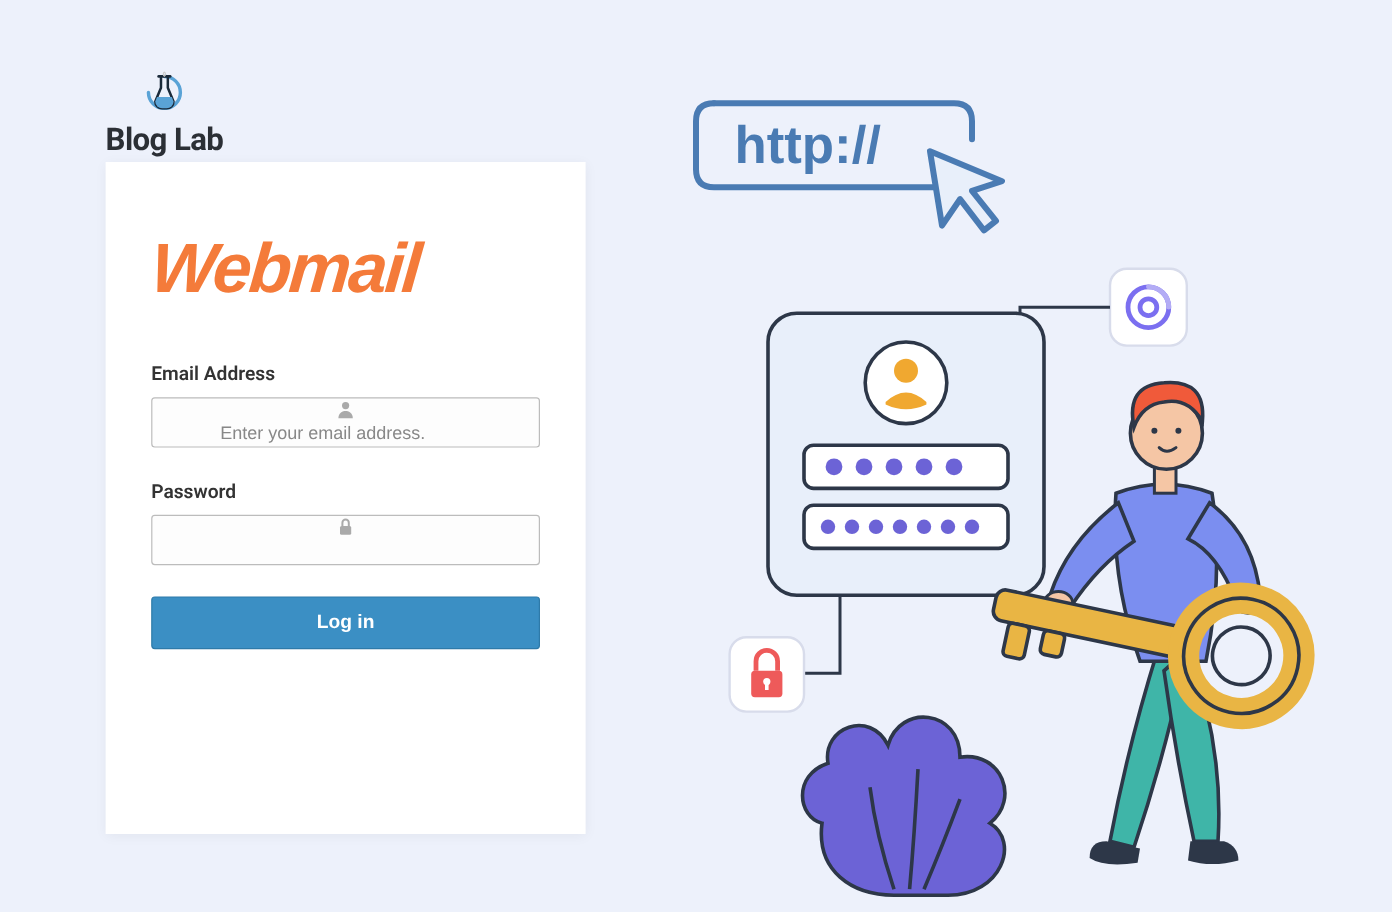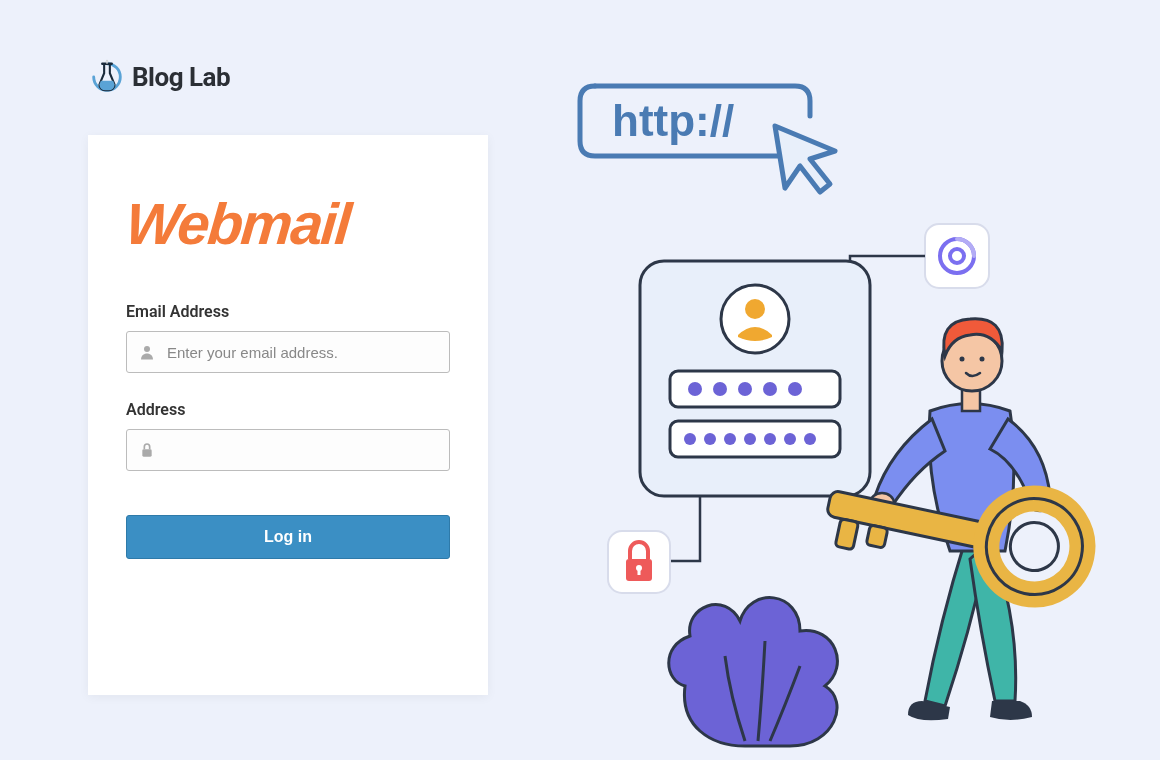--- a/index.html
+++ b/index.html
@@ -13,20 +13,21 @@
   }
 
   
   .blog-lab-logo {
     position: absolute;
     top: 58px;
     left: 88px;
     display: flex;
     align-items: center;
     gap: 6px;
+    flex-direction: column;
   }
   .blog-lab-icon {
     width: 38px;
     height: 38px;
   }
   .blog-lab-text {
     font-size: 26px;
     font-weight: 700;
     color: #2b2f35;
     letter-spacing: -0.5px;
@@ -66,20 +67,21 @@
     margin-bottom: 10px;
     margin-top: 27px;
   }
   .input-wrap {
     display: flex;
     align-items: center;
     border: 1px solid #bcbcbc;
     border-radius: 3px;
     height: 42px;
     background: #fdfdfd;
+    flex-direction: column;
   }
   .input-icon {
     width: 40px;
     display: flex;
     align-items: center;
     justify-content: center;
     color: #aaa;
   }
   .input-field {
     flex: 1;
@@ -96,21 +98,20 @@
   .login-btn {
     width: 100%;
     height: 44px;
     background: #3b8fc4;
     border: 1px solid #2e7aa9;
     border-radius: 3px;
     color: #fff;
     font-size: 16px;
     font-weight: 600;
     cursor: pointer;
-    margin-top: 18px;
   }
 
   
   .illustration {
     position: absolute;
     top: 56px;
     left: 540px;
     width: 600px;
     height: 700px;
   }
@@ -142,21 +143,21 @@
         <svg width="18" height="18" viewBox="0 0 24 24" fill="#aaa">
           <circle cx="12" cy="8" r="4"></circle>
           <path d="M4 22 C4 16 9 14 12 14 C15 14 20 16 20 22 Z"></path>
         </svg>
       </span>
       <input class="input-field" type="text" placeholder="Enter your email address." style="">
     </div>
   </div>
 
   <div class="form-group">
-    <label class="form-label">Address</label>
+    <label class="form-label">Password</label>
     <div class="input-wrap">
       <span class="input-icon">
         <svg width="16" height="18" viewBox="0 0 24 24" fill="#aaa">
           <rect x="5" y="11" width="14" height="11" rx="2"></rect>
           <path d="M8 11 V7 a4 4 0 0 1 8 0 V11" fill="none" stroke="#aaa" stroke-width="2.5"></path>
         </svg>
       </span>
     </div>
   </div>
 

